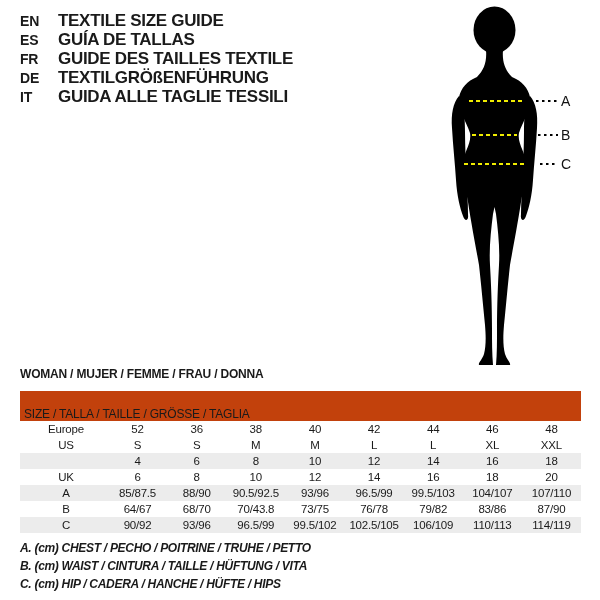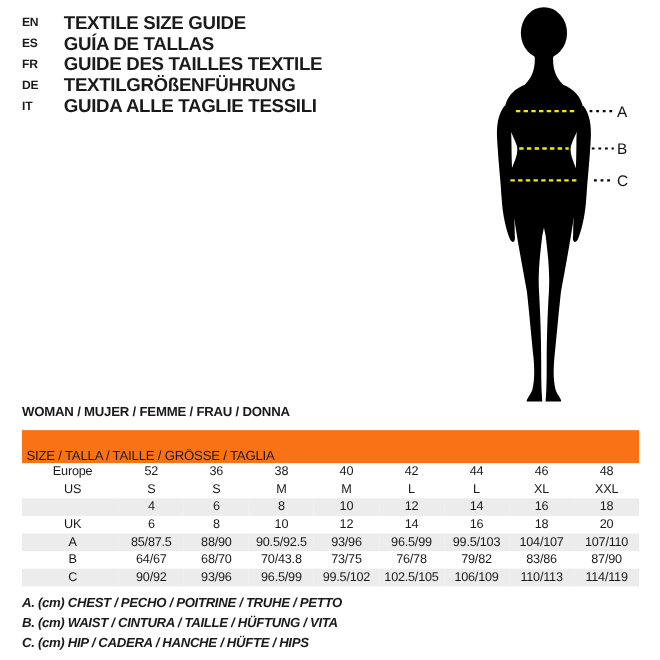--- a/index.html
+++ b/index.html
@@ -9,21 +9,21 @@
     background: #ffffff;
     color: #1a1a1a;
     position: relative;
     overflow: hidden;
   }
   .page { position: absolute; inset: 0; }
 
   
   .lang-list { position: absolute; left: 20px; top: 11px; }
   .lang-row { display: flex; height: 19px; align-items: center; }
-  .lang-code { width: 38px; font-size: 11px; font-weight: bold; letter-spacing: -0.2px; }
+  .lang-code { width: 38px; font-size: 14px; font-weight: bold; letter-spacing: -0.2px; }
   .lang-label { font-size: 17px; font-weight: bold; letter-spacing: -0.3px; white-space: nowrap; }
 
   
   .figure { position: absolute; left: 420px; top: 0; width: 180px; height: 370px; }
   .figure svg { position: absolute; inset: 0; }
   .marker-label {
     position: absolute; left: 141px; width: 20px; height: 16px;
     font-size: 14px; line-height: 16px; color: #111; text-align: left;
   }
   .marker-a { top: 93px; }
@@ -35,21 +35,21 @@
     position: absolute; left: 20px; top: 367px;
     font-size: 12px; font-weight: bold; letter-spacing: -0.2px; white-space: nowrap;
   }
   table.size-table {
     position: absolute; left: 20px; top: 391px; width: 561px;
     border-collapse: collapse; table-layout: fixed;
     font-size: 11.5px; letter-spacing: -0.2px;
   }
   table.size-table col.label-col { width: 88px; }
   table.size-table th.size-header {
-    background: #f97316; text-align: left; font-weight: normal;
+    background: #c2410c; text-align: left; font-weight: normal;
     height: 17px; padding: 16px 0 0 4px; font-size: 12px;
   }
   table.size-table td { height: 16px; text-align: center; padding: 0; font-weight: normal; }
   table.size-table td.row-label { text-align: center; padding-left: 4px; }
   table.size-table tr.alt { background: #ececec; }
 
   
   .legend { position: absolute; left: 20px; top: 541px; font-style: italic; }
   .legend-line { height: 18px; font-size: 12px; font-weight: bold; letter-spacing: -0.3px; white-space: nowrap; }
 </style>

